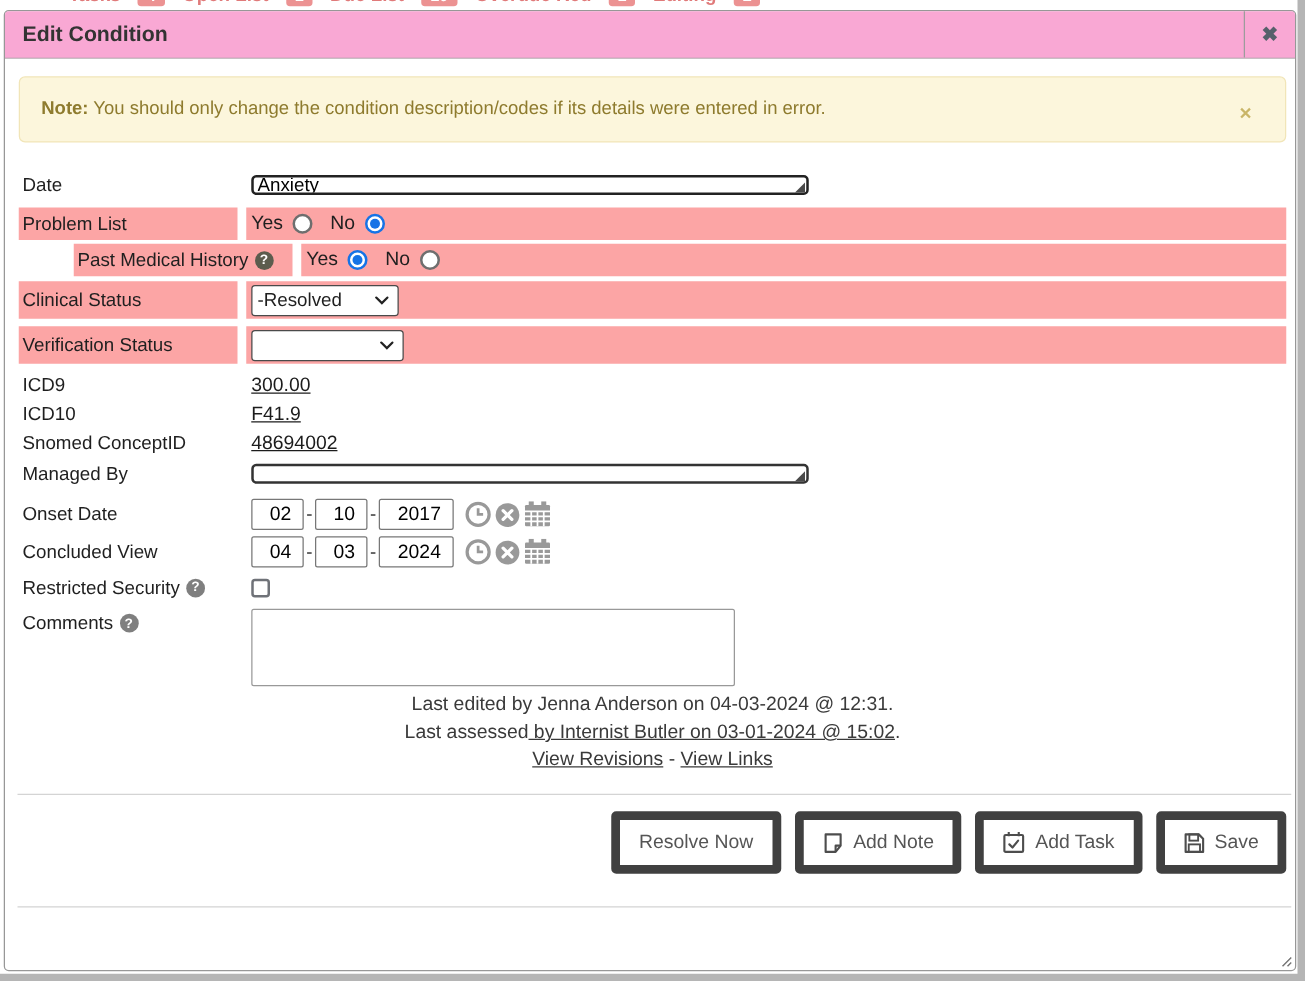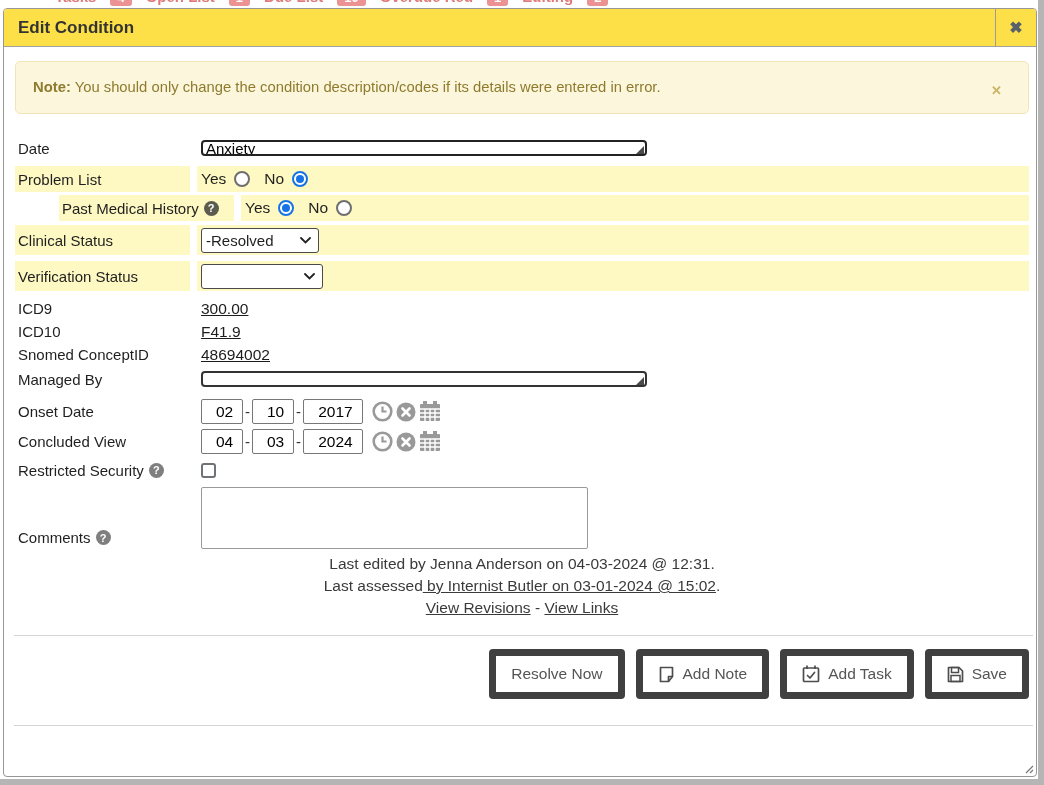--- a/index.html
+++ b/index.html
@@ -10,21 +10,21 @@
   
   .bg-strip { position:absolute; left:0; top:0; width:1038px; height:8px; overflow:hidden; }
   .bg-strip .bg-line { margin-top:-12px; padding-left:55px; white-space:nowrap;
     font-size:15px; font-weight:bold; color:#e07a7a; }
   .bg-line .badge { display:inline-block; background:#ec9292; color:#fff; border-radius:3px;
     padding:1px 7px; margin:0 14px; font-size:13px; }
 
   
   .modal { position:absolute; left:3px; top:8px; width:1034px; height:769px;
     background:#fff; border:1px solid #979797; border-radius:4px; }
-  .modal-header { display:flex; align-items:stretch; height:38px; background:#fde047;
+  .modal-header { display:flex; align-items:stretch; height:38px; background:#f9a8d4;
     border-bottom:1px solid #a0a0a0; border-radius:3px 3px 0 0; }
   .modal-title { flex:1; display:flex; align-items:center; padding-left:14px;
     font-size:17px; font-weight:bold; color:#333; }
   .modal-close { width:41px; display:flex; align-items:center; justify-content:center;
     border-left:1px solid #9c9c9c; color:#57606b; font-size:16px; font-weight:bold; cursor:pointer; }
 
   .modal-body { padding:14px 7px 0 11px; }
 
   
   .note { position:relative; background:#fcf6dc; border:1px solid #f1e5b8; border-radius:5px;
@@ -32,23 +32,23 @@
   .note b { font-weight:bold; }
   .note-dismiss { position:absolute; right:26px; top:16px; color:#c9b567;
     font-weight:bold; font-size:13px; cursor:pointer; }
 
   
   .form { margin-top:20px; font-size:15px; color:#1f1f1f; }
   .row { display:flex; align-items:center; }
   .cell-label { width:175px; display:flex; align-items:center; padding-left:3px; flex:none; }
   .cell-gap { width:7px; flex:none; }
   .cell-value { flex:1; display:flex; align-items:center; padding-left:4px; }
-  .row.hl .cell-label, .row.hl .cell-value { background:#fef9c3; align-self:stretch; }
+  .row.hl .cell-label, .row.hl .cell-value { background:#fca5a5; align-self:stretch; }
   .row.top-align { align-items:flex-start; }
-  .row.top-align .cell-label { padding-top:3px;margin-top:39px; }
+  .row.top-align .cell-label { padding-top:3px; }
 
   .help { width:15px; height:15px; border-radius:50%; color:#fff; font-size:11px; font-weight:bold;
     display:inline-flex; align-items:center; justify-content:center; margin-left:5px; flex:none; }
   .help.dark { background:#5c5c4e; }
   .help.gray { background:#7f7f7f; }
 
   .input-wrap { position:relative; display:inline-block; }
   .text-input { width:446px; height:16px; border:2px solid #222; border-radius:4px;
     font-family:"Liberation Sans",sans-serif; font-size:15px; padding:0 12px 0 3px; outline:none; }
   .grip { position:absolute; right:3px; bottom:3px; width:0; height:0;

